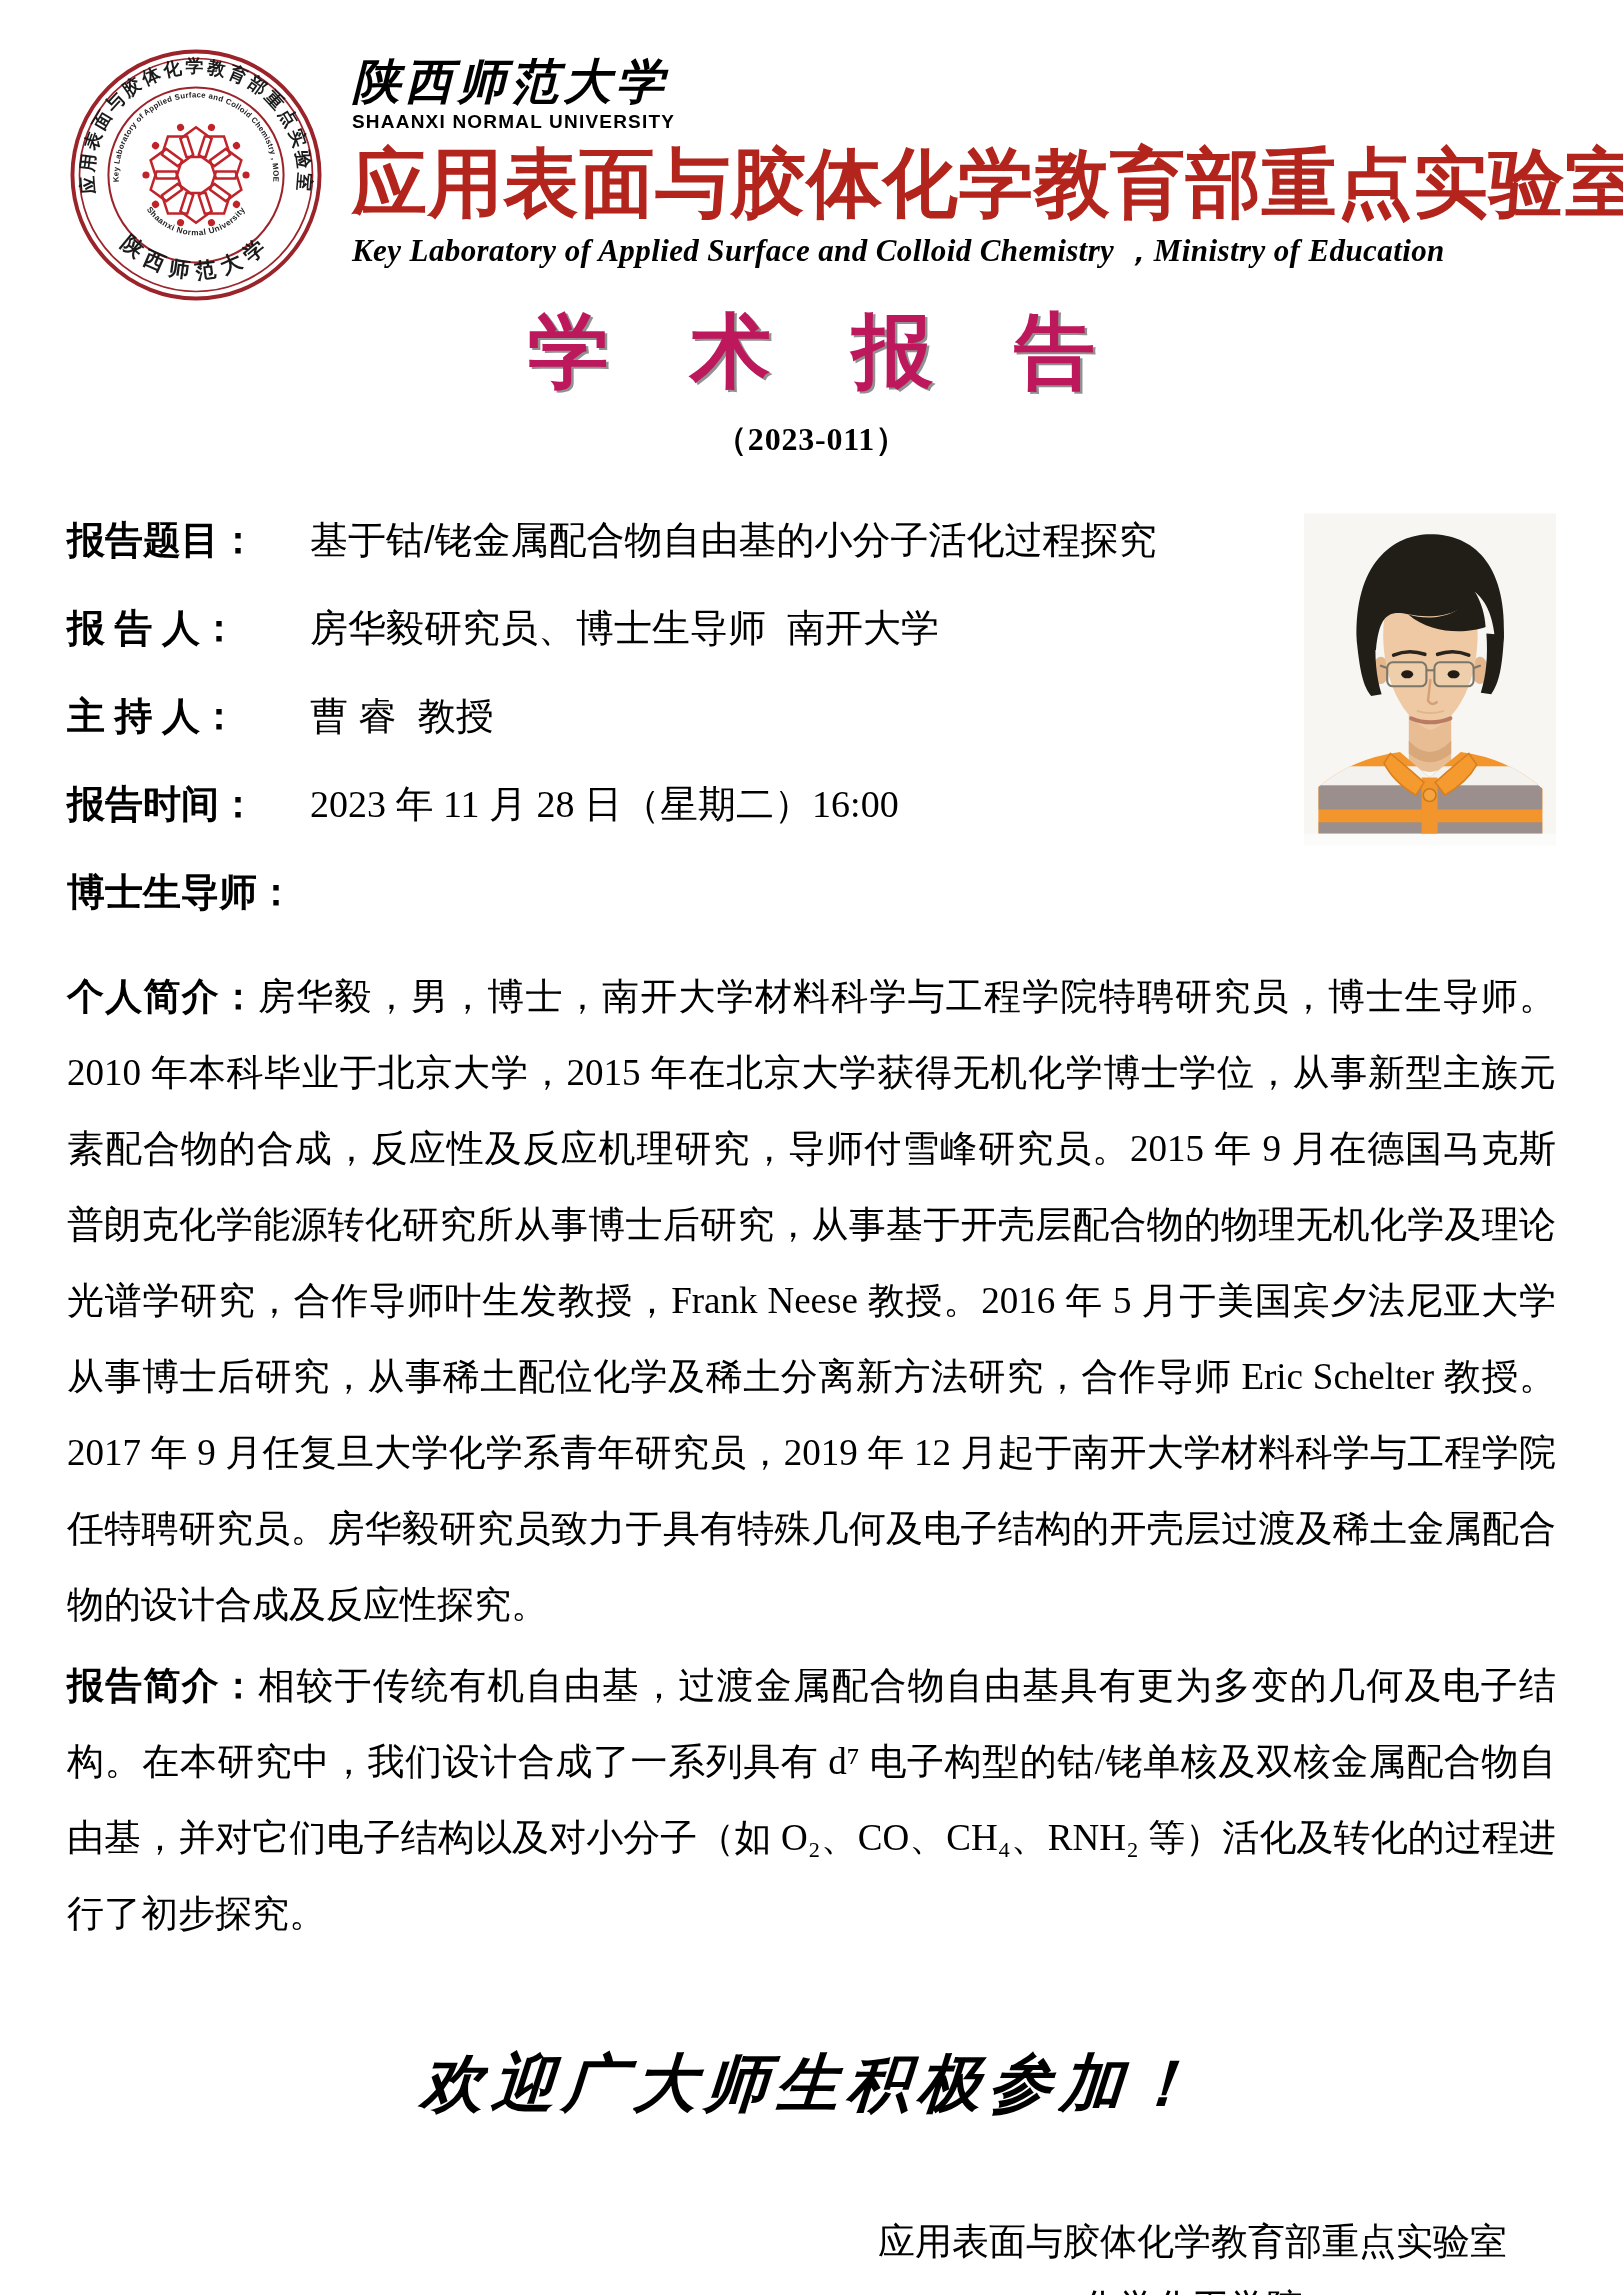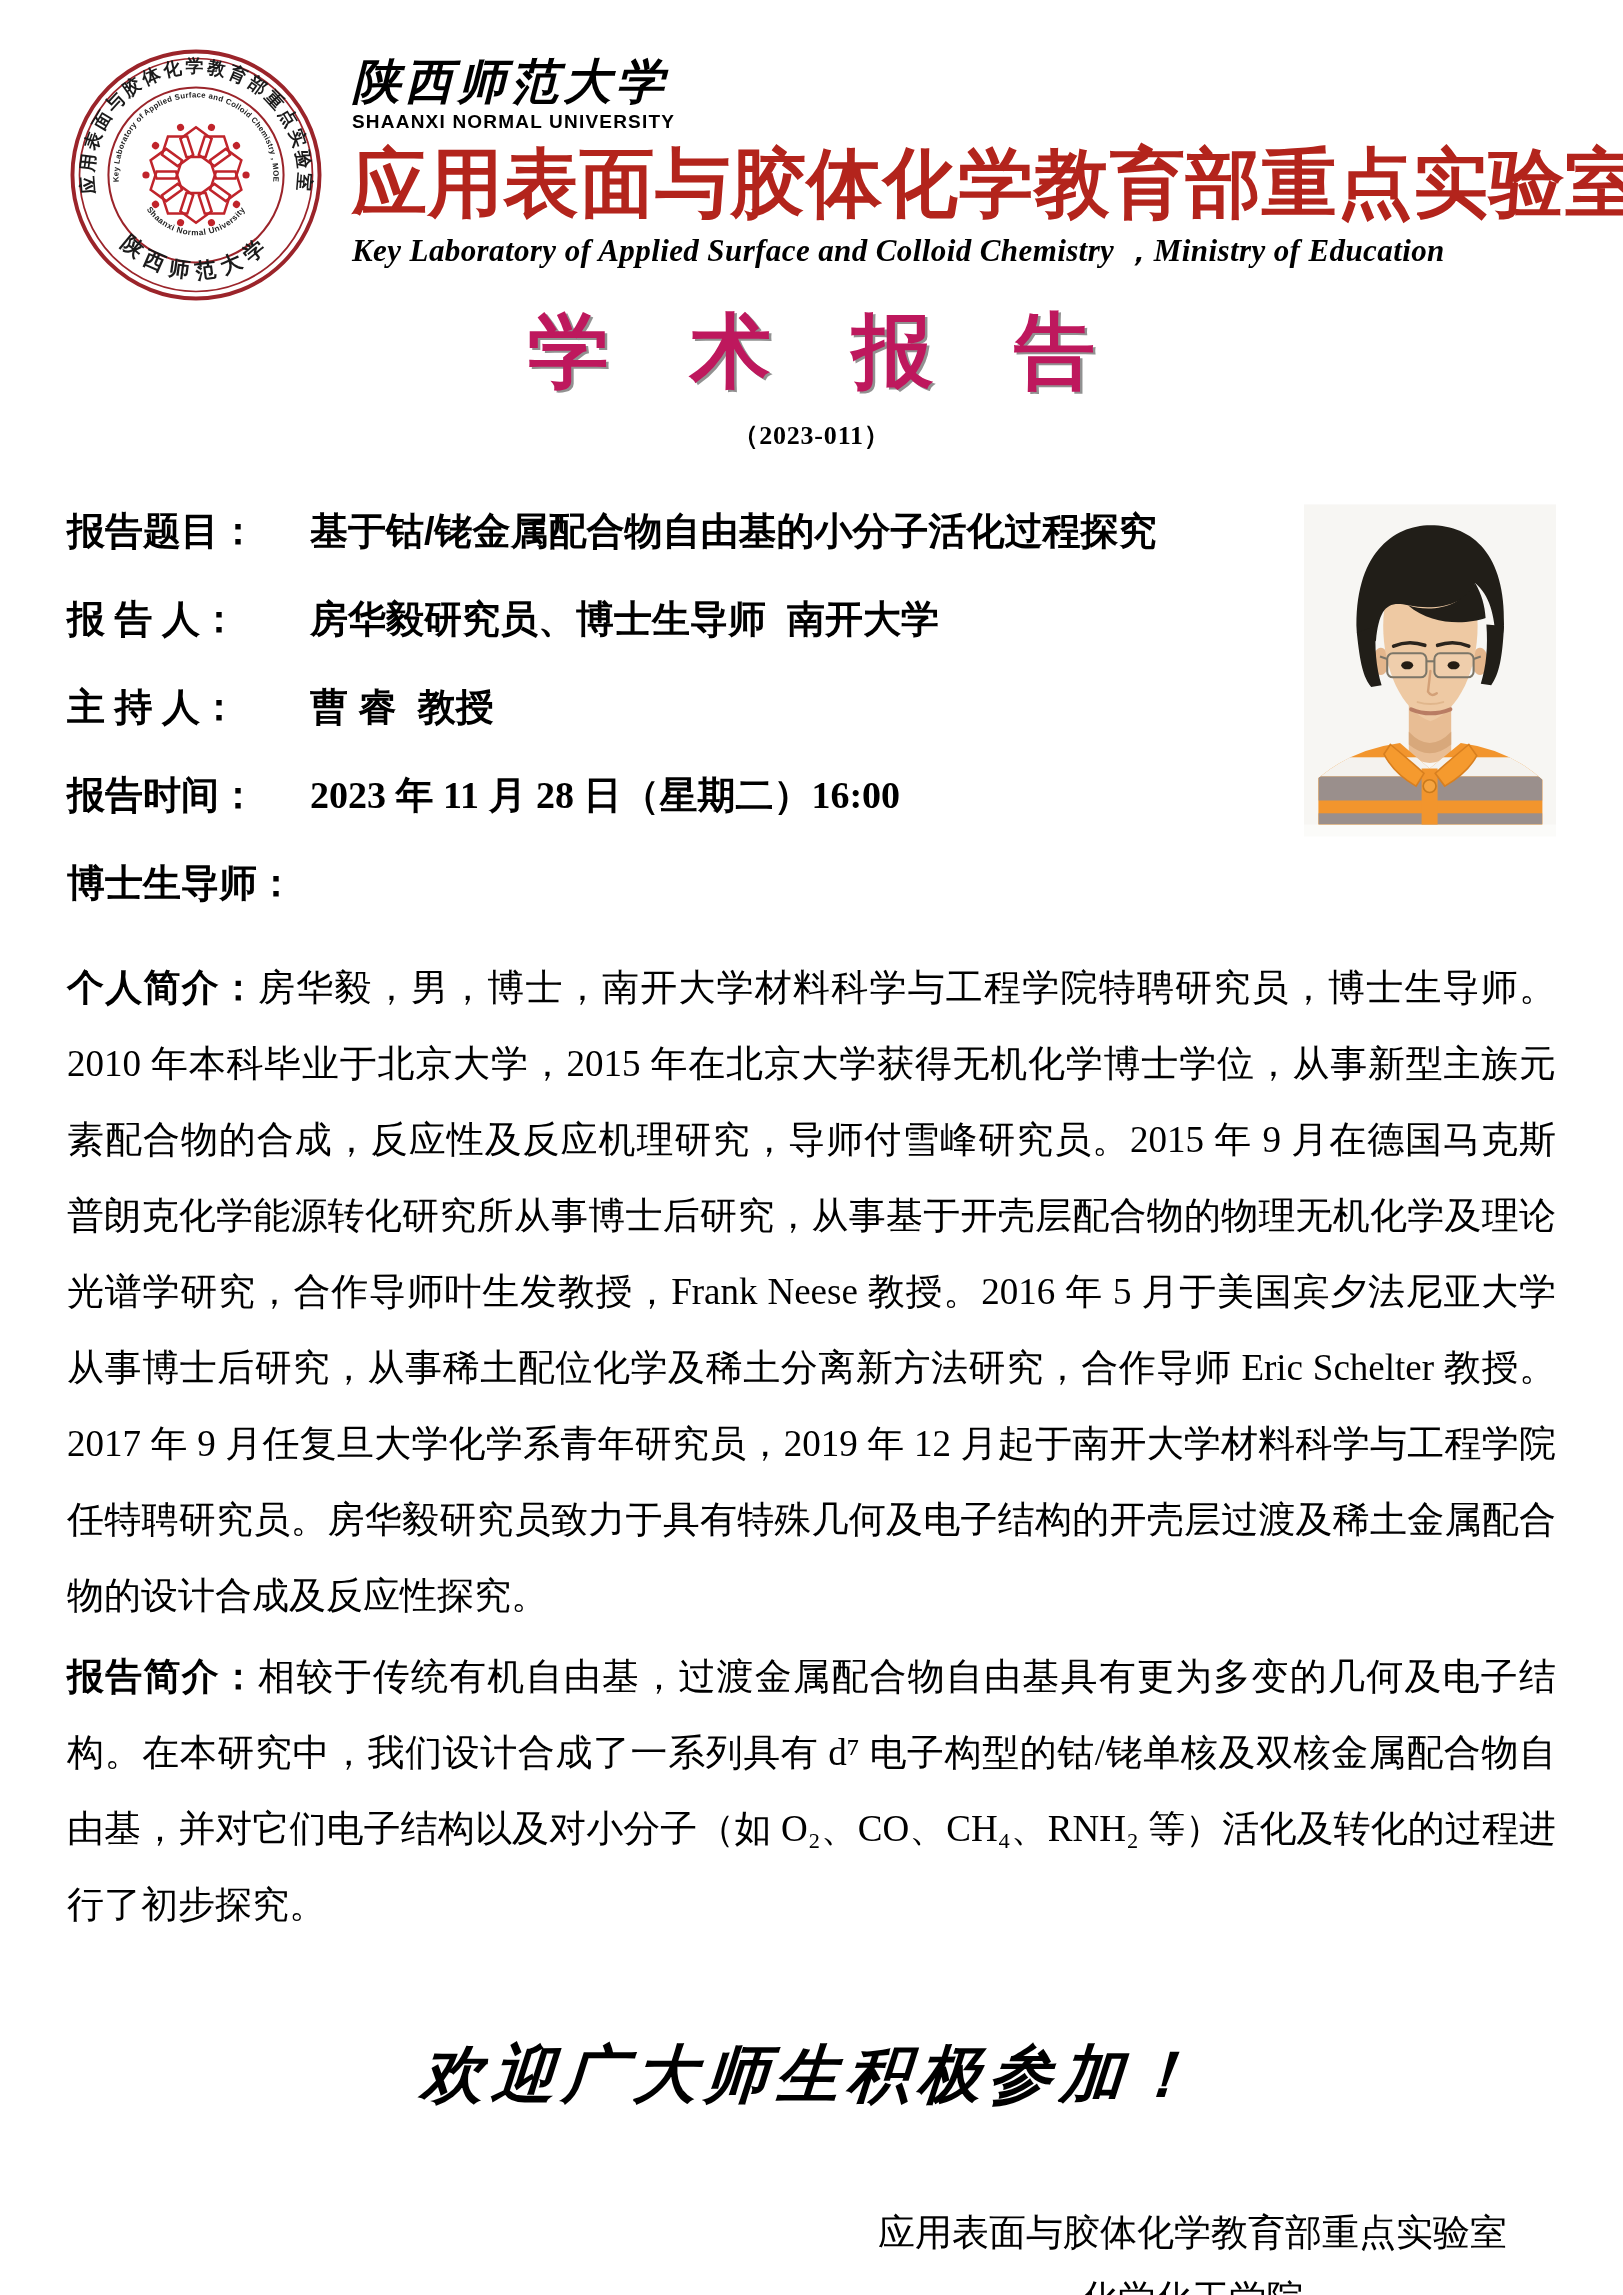--- a/index.html
+++ b/index.html
@@ -47,35 +47,35 @@
   
   .report-title{
     text-align:center;
     font-family:"Liberation Sans", sans-serif;
     font-size:81px;font-weight:900;line-height:1.12;
     color:var(--blue);
     text-shadow:2.4px 2.4px 0 rgba(55,55,55,0.55);
     margin-top:1.6px;
   }
   .report-no{
-    text-align:center;font-size:26px;font-weight:bold;
+    text-align:center;font-size:32px;font-weight:bold;
     margin-top:22px;letter-spacing:0.8px;
   }
   
   .info{display:flex;margin-top:49px;}
   .info-fields{flex:1;min-width:0;padding-top:3.2px;}
   .info-row{display:flex;align-items:baseline;margin-bottom:37px;}
   .info-label{
     width:243px;flex:none;
     font-family:Liberation Serif, serif;
     font-size:38px;font-weight:900;white-space:pre;
   }
   .info-value{
     font-family:"Liberation Sans", sans-serif;
-    font-size:38px;font-weight:700;white-space:pre;
+    font-size:38px;font-weight:400;white-space:pre;
   }
   .info-value.serif{font-family:"Liberation Serif", serif;}
   .photo{width:252px;height:333px;flex:none;margin-top:1.6px;}
   .photo svg{width:100%;height:100%;display:block;}
   
   .para{
     font-size:37px;line-height:76px;text-align:justify;
     margin-top:4.8px;
   }
   .para .para-label{

